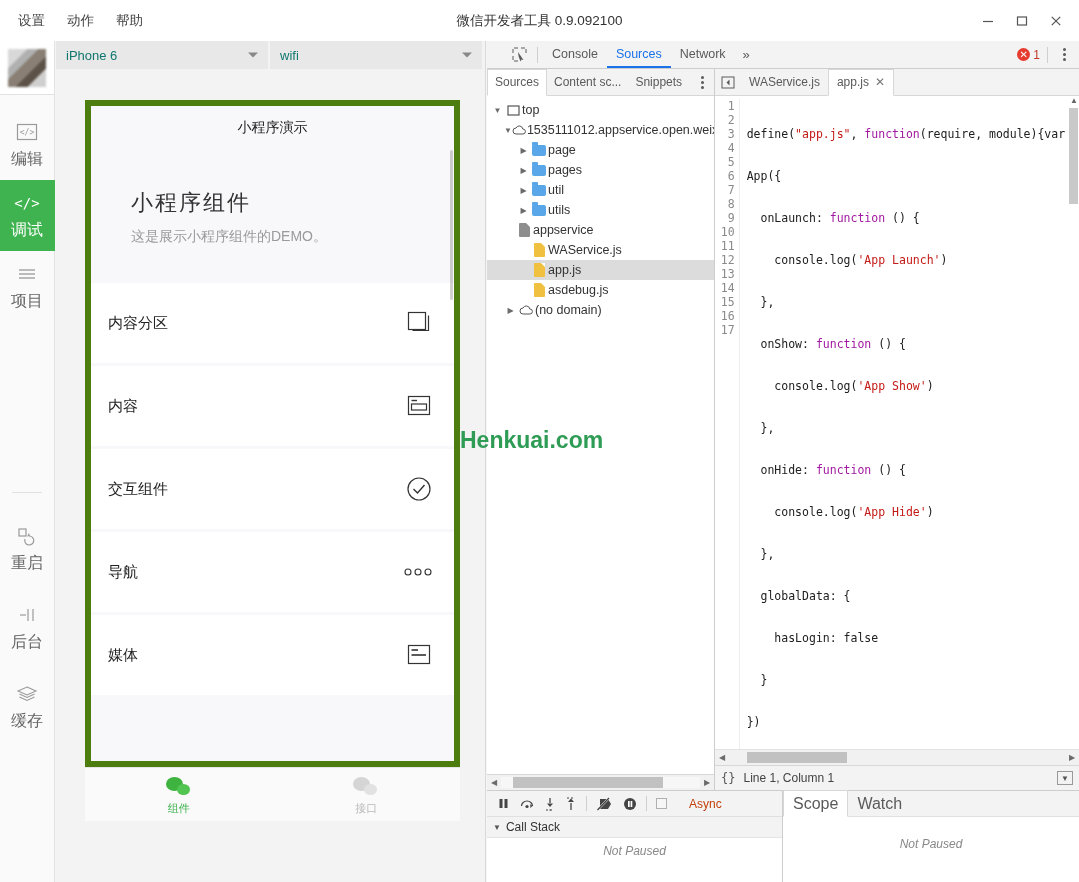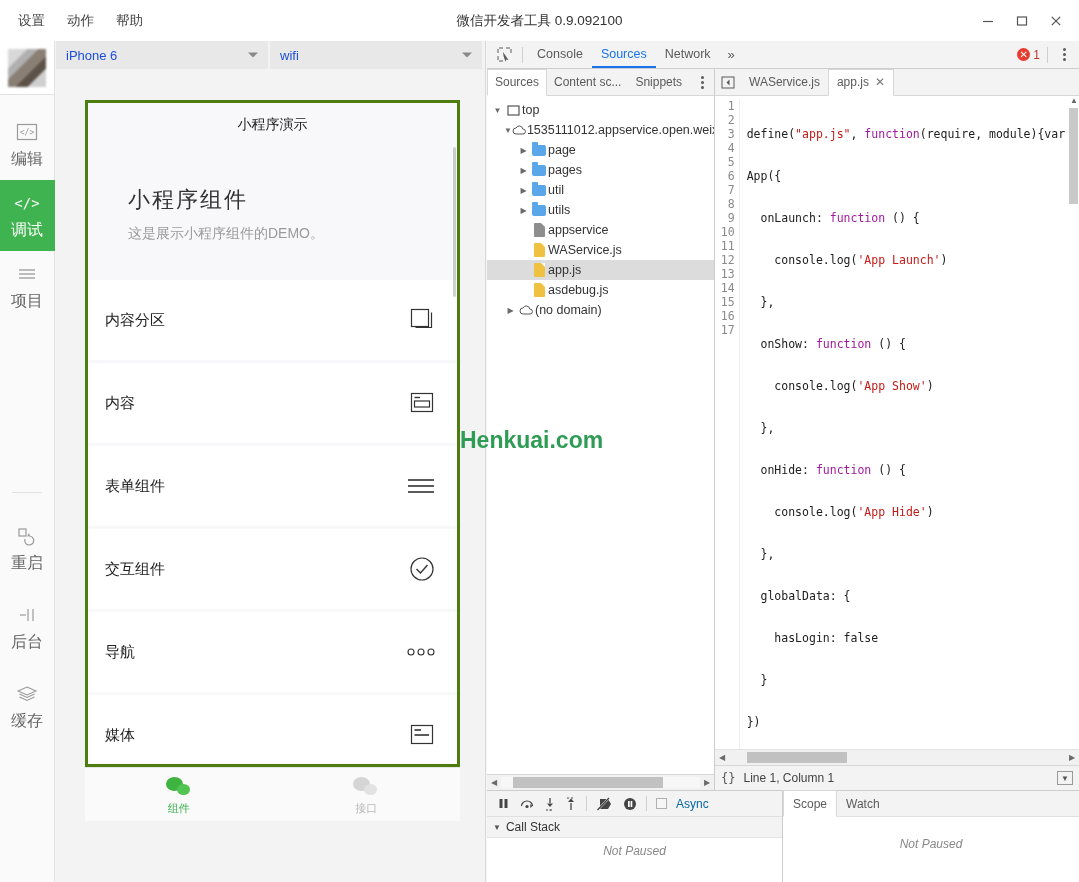--- a/index.html
+++ b/index.html
@@ -66,32 +66,32 @@
   .sim {
     position: absolute; left: 56px; top: 41px; width: 430px; height: 841px;
     background: #f3f3f3; border-right: 1px solid #d9d9d9;
   }
   .sim-toolbar {
     position: absolute; top: 0; left: 0; width: 430px; height: 28px;
     display: flex; align-items: stretch;
   }
   .sim-select {
     position: relative; background: #e8e8e8; border-right: 2px solid #f3f3f3;
-    display: flex; align-items: center; padding: 0 10px; font-size: 13px; color: #1d4ed8;
+    display: flex; align-items: center; padding: 0 10px; font-size: 13px; color: #0f766e;
   }
   .sim-select.device { width: 214px; }
   .sim-select.network { width: 214px; }
   .sim-caret {
     position: absolute; right: 10px; top: 50%; transform: translateY(-50%);
     width: 0; height: 0; border-left: 5px solid transparent; border-right: 5px solid transparent;
     border-top: 5px solid #888;
   }
   .phone {
     position: absolute; left: 29px; top: 59px; width: 375px; height: 667px;
-    background: #f8f8fa; border: 3px solid #4d7c0f; overflow: hidden;
+    background: #f8f8fa; border: 6px solid #4d7c0f; overflow: hidden;
   }
   .phone-nav {
     height: 44px; display: flex; align-items: center; justify-content: center;
     background: #f8f8fa; font-size: 14px; color: #222;
   }
   .phone-hero { padding: 38px 0 0 40px; }
   .hero-title { font-size: 22px; color: #333; font-weight: 400; letter-spacing: 2px; }
   .hero-sub { font-size: 14px; color: #9a9a9a; margin-top: 10px; }
   .phone-list { margin-top: 37px; }
   .list-item {
@@ -133,21 +133,21 @@
     z-index: 40; pointer-events: none;
   }
 
   
   .dev {
     position: absolute; left: 487px; top: 41px; width: 592px; height: 841px;
     background: #ffffff; display: flex; flex-direction: column;
   }
   .dev-tabs {
     height: 28px; display: flex; align-items: center;
-    border-bottom: 1px solid #cdcdcd; background: #f3f3f3; padding-left: 4px;
+    border-bottom: 1px solid #cdcdcd; background: #f3f3f3; padding-left: 19px;
   }
   .inspect-btn { width: 26px; height: 26px; display:flex; align-items:center; justify-content:center; color:#5a5a5a; }
   .tab-div { width: 1px; height: 16px; background: #cfcfcf; margin: 0 5px; }
   .dtab {
     padding: 0 9px; height: 27px; display: flex; align-items: center;
     font-size: 12.5px; color: #5a5a5a; border-bottom: 2px solid transparent;
   }
   .dtab.sel { color: #1a73e8; border-bottom-color: #1a73e8; }
   .dchev { padding: 0 8px; font-size: 13px; color: #5a5a5a; }
   .dev-tabs-right { margin-left: auto; display: flex; align-items: center; padding-right: 6px; gap: 4px; }
@@ -215,31 +215,31 @@
   .sb-right { margin-left:auto; width:16px; height:14px; border:1px solid #999; display:flex; align-items:center; justify-content:center; font-size:8px; color:#555;}
 
   .dev-bottom { height: 92px; display: flex; border-top: 1px solid #cdcdcd; }
   .db-left { width: 296px; border-right: 1px solid #cdcdcd; display:flex; flex-direction:column; background:#fff; }
   .dbg-toolbar {
     height: 26px; display:flex; align-items:center; gap: 9px; padding: 0 10px;
     border-bottom: 1px solid #e0e0e0; background:#f3f3f3;
   }
   .dbg-btn { color:#444; display:flex; align-items:center; }
   .dbg-sep { width:1px; height:15px; background:#cfcfcf; }
-  .async-box { display:flex; align-items:center; gap:9px; font-size:12px; color:#0369a1; }
+  .async-box { display:flex; align-items:center; gap:22px; font-size:12px; color:#c2410c; }
   .chk { width:11px; height:11px; border:1px solid #b0b0b0; background:#f6f6f6; }
   .callstack-hdr {
     height: 21px; display:flex; align-items:center; gap:5px; padding-left:6px;
     font-size:12px; color:#333; background:#f3f3f3; border-bottom:1px solid #e4e4e4;
   }
   .tri { font-size:8px; color:#555; }
   .notpaused { flex:1; display:flex; align-items:flex-start; justify-content:center; padding-top:6px; font-size:12px; font-style:italic; color:#888; }
   .db-right { flex:1; display:flex; flex-direction:column; background:#fff; }
   .scope-tabs { height: 26px; display:flex; align-items:center; border-bottom:1px solid #e0e0e0; background:#f3f3f3; }
-  .scb { padding: 0 9px; height:26px; display:flex; align-items:center; font-size:12px; color:#5a5a5a; }
+  .scb { padding: 0 9px; height:26px; display:flex; align-items:center; font-size:16px; color:#5a5a5a; }
   .scb.sel { background:#fff; border:1px solid #d7d7d7; border-bottom-color:#fff; height:27px; }
   .scope-body { flex:1; display:flex; align-items:flex-start; justify-content:center; padding-top:20px; font-size:12px; font-style:italic; color:#888; }
 </style>
 </head>
 <body>
 
 <div id="app">
 
   <div class="titlebar">
     <div class="menu-group">
@@ -375,30 +375,20 @@
           <span class="li-label">内容</span>
           <span class="li-icon">
             <svg width="28" height="24" viewBox="0 0 28 24">
                 <rect x="3.5" y="2.5" width="21" height="18" fill="none" stroke="#333" stroke-width="1.2"></rect>
                 <line x1="6.5" y1="6.5" x2="12" y2="6.5" stroke="#333" stroke-width="1.4"></line>
                 <rect x="6.5" y="10" width="15" height="6" fill="none" stroke="#333" stroke-width="1.2"></rect>
               </svg>
           </span>
         </div>
 
-        <div class="list-item">
-          <span class="li-label">表单组件</span>
-          <span class="li-icon">
-            <svg width="30" height="20" viewBox="0 0 30 20">
-                <line x1="2" y1="4" x2="28" y2="4" stroke="#333" stroke-width="1.6"></line>
-                <line x1="2" y1="10" x2="28" y2="10" stroke="#333" stroke-width="1.6"></line>
-                <line x1="2" y1="16" x2="28" y2="16" stroke="#333" stroke-width="1.6"></line>
-              </svg>
-          </span>
-        </div>
 
         <div class="list-item">
           <span class="li-label">交互组件</span>
           <span class="li-icon">
             <svg width="28" height="28" viewBox="0 0 28 28">
                 <circle cx="14" cy="14" r="11" fill="none" stroke="#333" stroke-width="1.2"></circle>
                 <path d="M8.5 14 L12.5 18 L19.5 10" fill="none" stroke="#333" stroke-width="1.4"></path>
               </svg>
           </span>
         </div>
@@ -531,21 +521,21 @@
               </span>
             <span>util</span>
           </div>
           <div class="trow" style="padding-left:30px;">
             <span class="tarrow">▶</span>
             <span class="ticon">
                 <span class="folder"></span>
               </span>
             <span>utils</span>
           </div>
-          <div class="trow" style="padding-left:30px;">
+          <div class="trow" style="padding-left:15px;">
             <span class="tarrow"></span>
             <span class="ticon">
                 <span class="file gray"></span>
               </span>
             <span>appservice</span>
           </div>
           <div class="trow" style="padding-left:30px;">
             <span class="tarrow"></span>
             <span class="ticon">
                 <span class="file"></span>

